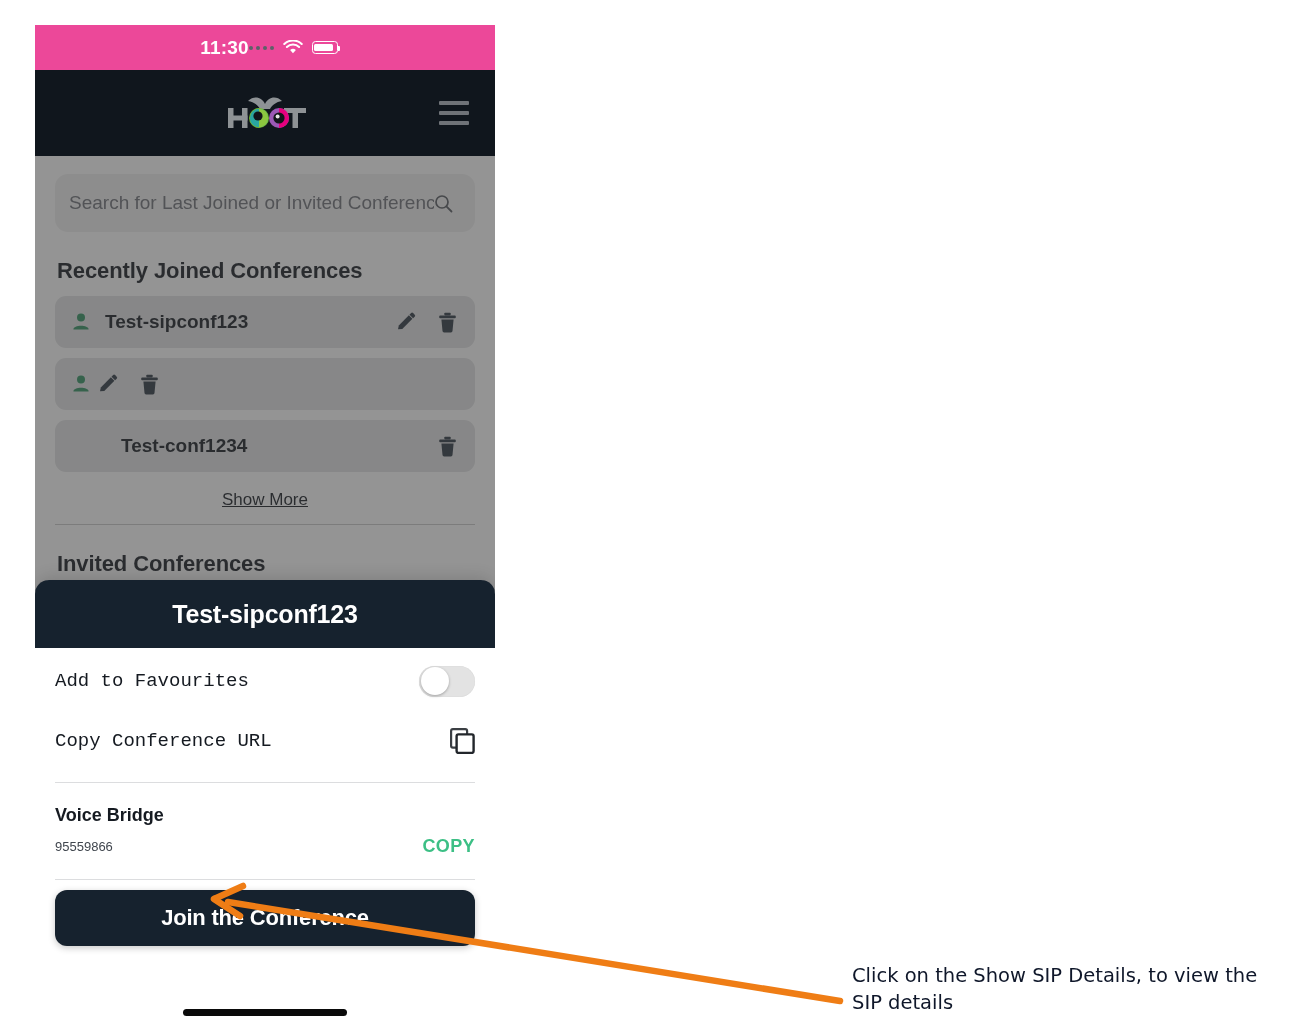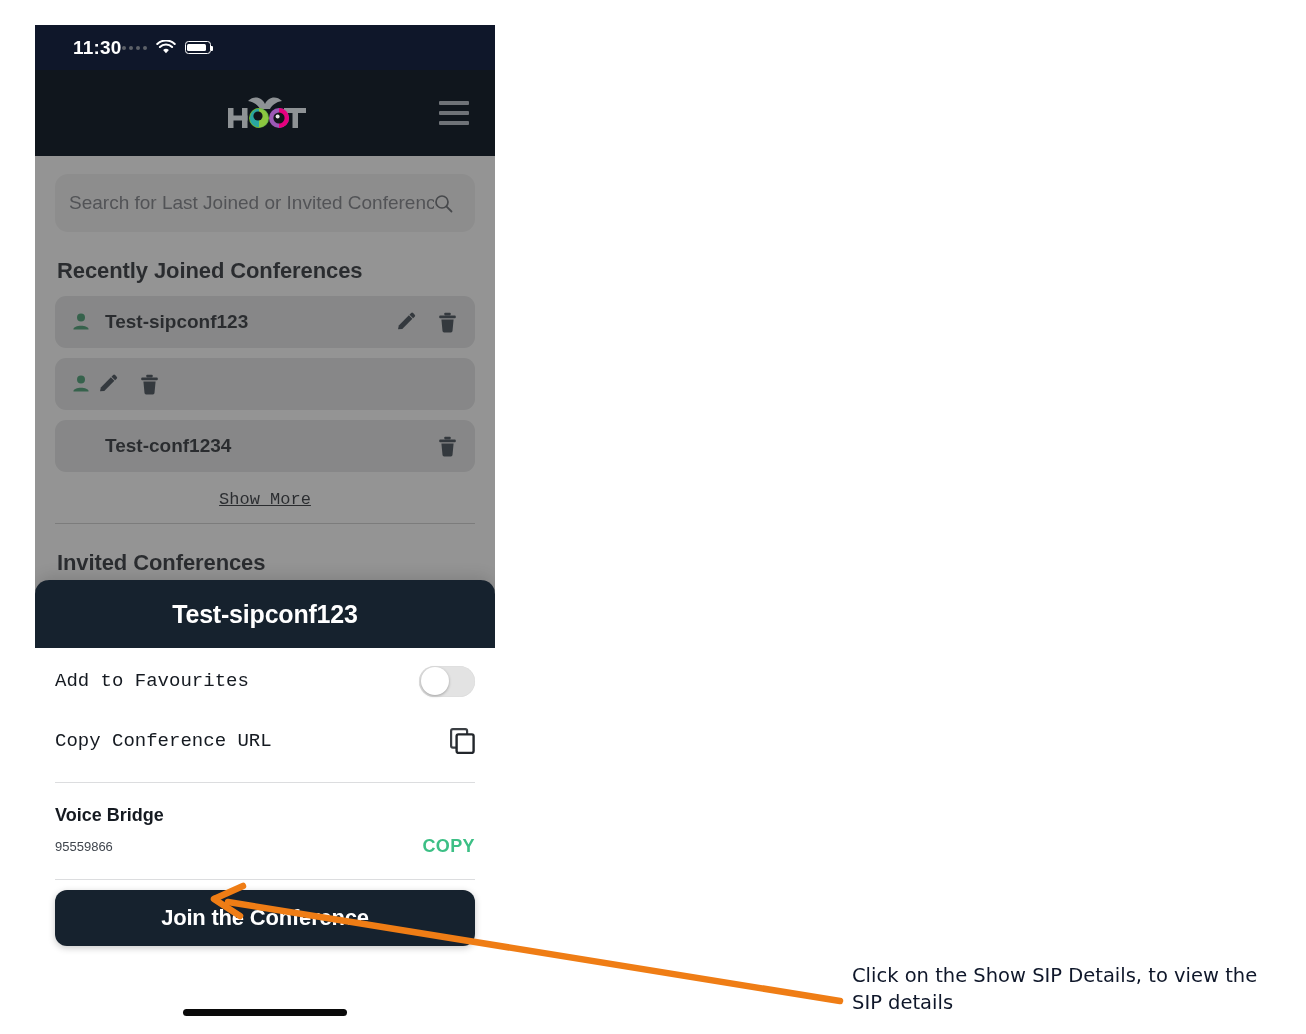--- a/index.html
+++ b/index.html
@@ -14,22 +14,22 @@
   
   .phone {
     position: absolute; left: 35px; top: 25px;
     width: 460px; height: 1009px;
     background: #ffffff;
     overflow: hidden;
   }
 
   
   .statusbar {
-    position: relative; height: 45px; background:#0f172a;
-    display:flex; align-items:center; justify-content:flex-start;
+    position: relative; height: 45px; background:#ec4899;
+    display:flex; align-items:center; justify-content:center;
     padding: 0 30px 0 38px;
   }
   .status-time {
     color:#ffffff; font-size:19px; font-weight:700;
     letter-spacing:.2px; font-family:"Liberation Sans", sans-serif;
   }
   .status-right { display:flex; align-items:center; gap:9px; }
   .sig-dots { display:flex; gap:3px; align-items:center; }
   .sig-dots i { width:4px; height:4px; border-radius:50%; background:#5d6168; display:block; }
   .wifi { display:block; }
@@ -80,27 +80,27 @@
   .conf-row {
     height:52px; background:#e2e3e4; border-radius:11px;
     display:flex; align-items:center; padding: 0 18px 0 16px;
     margin-bottom: 10px;
   }
   .conf-icon { width:26px; display:flex; align-items:center; }
   .conf-name {
     flex:1; font-size:19px; font-weight:700; color:#151a21;
     margin-left: 8px; white-space:nowrap; overflow:hidden;
   }
-  .conf-name.noicon { margin-left: 34px; }
+  .conf-name.noicon { margin-left: 50px; }
   .row-actions { display:flex; align-items:center; gap:22px; }
 
   .showmore-wrap { text-align:center; margin-top:18px; }
   .showmore {
     font-size:17px; color:#151a21; text-decoration:underline;
-    cursor:pointer; font-family:Liberation Mono, monospace;
+    cursor:pointer; font-family:Liberation Sans, sans-serif;
   }
   .divider-line { height:1px; background:#c9cacb; margin-top:14px; }
 
   
   .scrim {
     position:absolute; inset:0; background:rgba(60,60,60,.55);
     pointer-events:none;
   }
 
   

